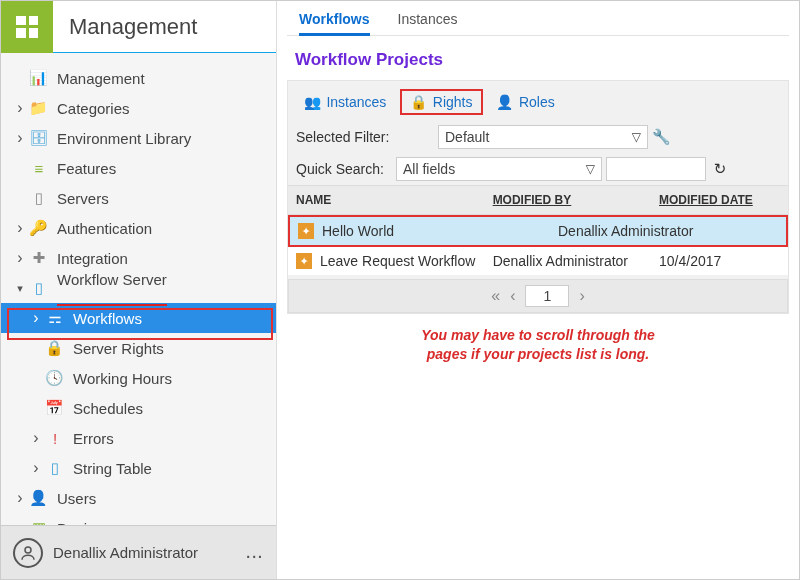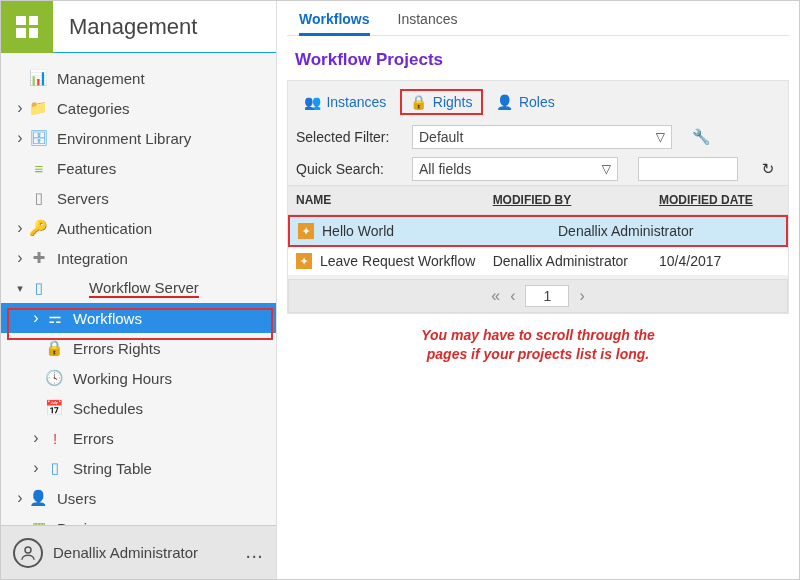--- a/index.html
+++ b/index.html
@@ -78,21 +78,21 @@
     margin: 0 8px 0 2px;
     display: inline-flex; align-items: center; justify-content: center;
     font-size: 15px;
   }
   .sb-item.depth1 { padding-left: 28px; }
   .sb-item.active {
     background: #2a8ee6;
     color: #fff;
   }
   .sb-item.active .chev::before { color: #fff; }
-  .sb-item .underline { border-bottom: 2px solid #d22; padding-bottom: 0; margin-left: 32px; }
+  .sb-item .underline { border-bottom: 2px solid #d22; padding-bottom: 16px; }
   .highlight-box-side {
     position: absolute;
     border: 2px solid #e03030;
     pointer-events: none;
   }
   .sb-footer {
     height: 54px;
     background: #e6e6e6;
     border-top: 1px solid #ccc;
     display: flex;
@@ -162,35 +162,35 @@
     color: #1a6fc4;
     font-size: 14px;
     cursor: pointer;
   }
   .inner-tab.hi { border: 2px solid #e03030; }
   .inner-tab .sm-ico { font-size: 14px; }
   .filter-row, .search-row {
     display: flex;
     align-items: center;
     padding: 4px 8px;
-    gap: 20px;
+    gap: 4px;
     color: #333;
   }
   .lbl { width: 96px; font-size: 14px; }
   .select {
     background: #fff;
     border: 1px solid #ccc;
     height: 24px;
     display: flex; align-items: center; justify-content: space-between;
     padding: 0 6px;
     font-size: 14px;
     color: #444;
   }
   .select .caret { font-size: 12px; color: #444; }
-  .sel-filter { width: 260px; }
+  .sel-filter { width: 210px; margin-left: 42px; }
   .sel-fields { width: 206px; }
   .inp {
     background: #fff;
     height: 24px;
     width: 100px;
     border: 1px solid #ccc;
   }
   .tool-ico {
     width: 20px; height: 20px;
     display: inline-flex; align-items:center; justify-content:center;
@@ -317,21 +317,21 @@
         <span class="underline">Workflow Server</span>
       </div>
       <div class="sb-item depth1 active">
         <span class="chev right"></span>
         <span class="ico">⚎</span>
         <span>Workflows</span>
       </div>
       <div class="sb-item depth1">
         <span class="chev none"></span>
         <span class="ico" style="color: rgb(231, 161, 58);">🔒</span>
-        <span>Errors Rights</span>
+        <span>Server Rights</span>
       </div>
       <div class="sb-item depth1">
         <span class="chev none"></span>
         <span class="ico" style="color: rgb(231, 161, 58);">🕓</span>
         <span>Working Hours</span>
       </div>
       <div class="sb-item depth1">
         <span class="chev none"></span>
         <span class="ico" style="color: rgb(86, 167, 216);">📅</span>
         <span>Schedules</span>

